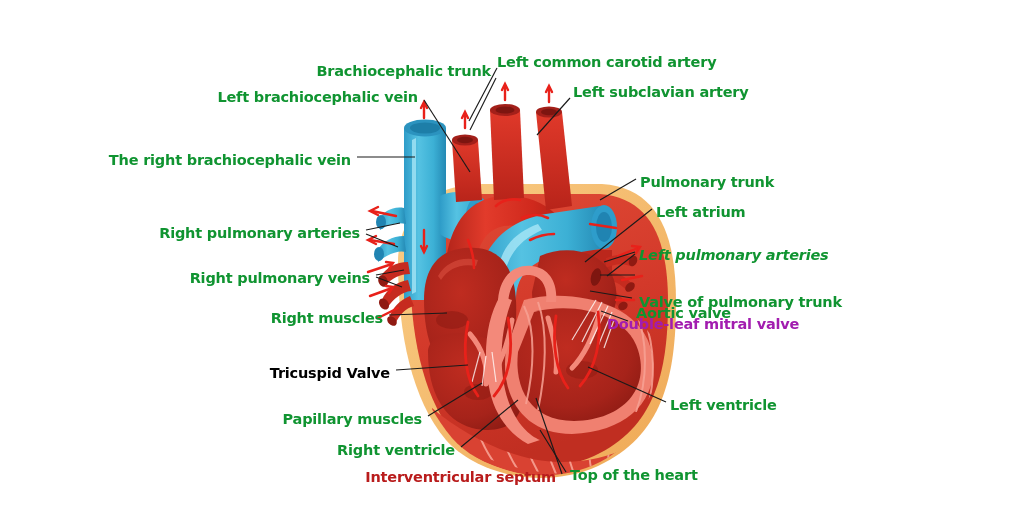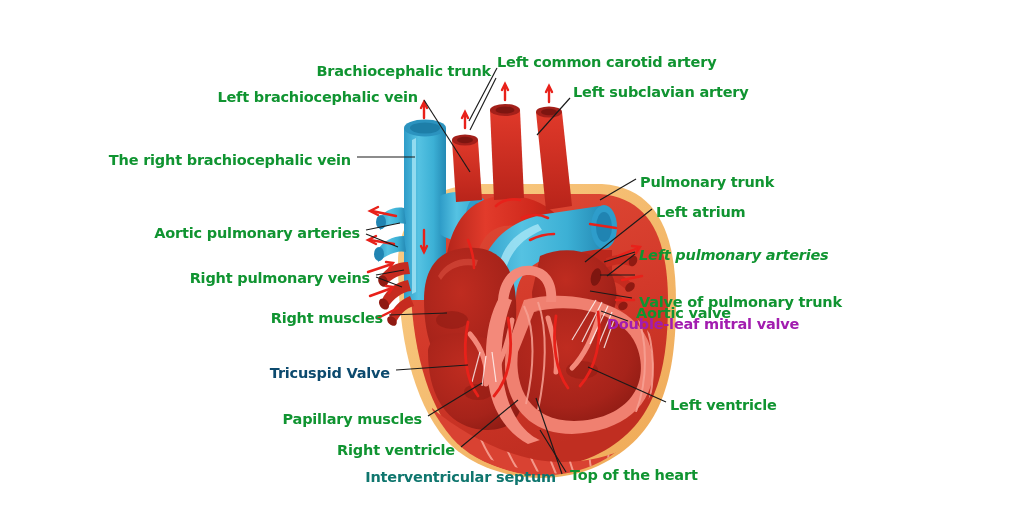--- a/index.html
+++ b/index.html
@@ -309,28 +309,28 @@
   </svg>
 
   <div id="labels">
       <div class="label r" style="left: 491px; top: 64px; color: rgb(16, 148, 49);">Brachiocephalic trunk</div>
       <div class="label" style="left: 497px; top: 55px; color: rgb(16, 148, 49);">Left common carotid artery</div>
       <div class="label r" style="left: 418px; top: 90px; color: rgb(16, 148, 49);">Left brachiocephalic vein</div>
       <div class="label" style="left: 573px; top: 85px; color: rgb(16, 148, 49);">Left subclavian artery</div>
       <div class="label r" style="left: 351px; top: 153px; color: rgb(16, 148, 49);">The right brachiocephalic vein</div>
       <div class="label" style="left: 640px; top: 175px; color: rgb(16, 148, 49);">Pulmonary trunk</div>
       <div class="label" style="left: 656px; top: 205px; color: rgb(16, 148, 49);">Left atrium</div>
-      <div class="label r" style="left: 360px; top: 226px; color: rgb(16, 148, 49);">Aortic pulmonary arteries</div>
+      <div class="label r" style="left: 360px; top: 226px; color: rgb(16, 148, 49);">Right pulmonary arteries</div>
       <div class="label" style="left: 639px; top: 248px; color: rgb(16, 148, 49); font-style: italic;">Left pulmonary arteries</div>
       <div class="label" style="left: 639px; top: 271px; color: rgb(16, 148, 49); margin-top: 24px;">Valve of pulmonary trunk</div>
       <div class="label r" style="left: 370px; top: 271px; color: rgb(16, 148, 49);">Right pulmonary veins</div>
       <div class="label" style="left: 636px; top: 294px; color: rgb(16, 148, 49); margin-top: 12px;">Aortic valve</div>
       <div class="label r" style="left: 383px; top: 311px; color: rgb(16, 148, 49);">Right muscles</div>
       <div class="label" style="left: 607px; top: 317px; color: #a21caf;">Double-leaf mitral valve</div>
-      <div class="label r" style="left: 390px; top: 366px; color: #0c4a6e;">Tricuspid Valve</div>
+      <div class="label r" style="left: 390px; top: 366px; color: #000000;">Tricuspid Valve</div>
       <div class="label" style="left: 670px; top: 398px; color: rgb(16, 148, 49);">Left ventricle</div>
       <div class="label r" style="left: 422px; top: 412px; color: rgb(16, 148, 49);">Papillary muscles</div>
       <div class="label r" style="left: 455px; top: 443px; color: rgb(16, 148, 49);">Right ventricle</div>
-      <div class="label r" style="left: 556px; top: 470px; color: #0f766e;">Interventricular septum</div>
+      <div class="label r" style="left: 556px; top: 470px; color: #b91c1c;">Interventricular septum</div>
       <div class="label" style="left: 570px; top: 468px; color: rgb(16, 148, 49); text-align: center;">Top of the heart</div>
     </div>
 
 </div>
 
 </body></html>

